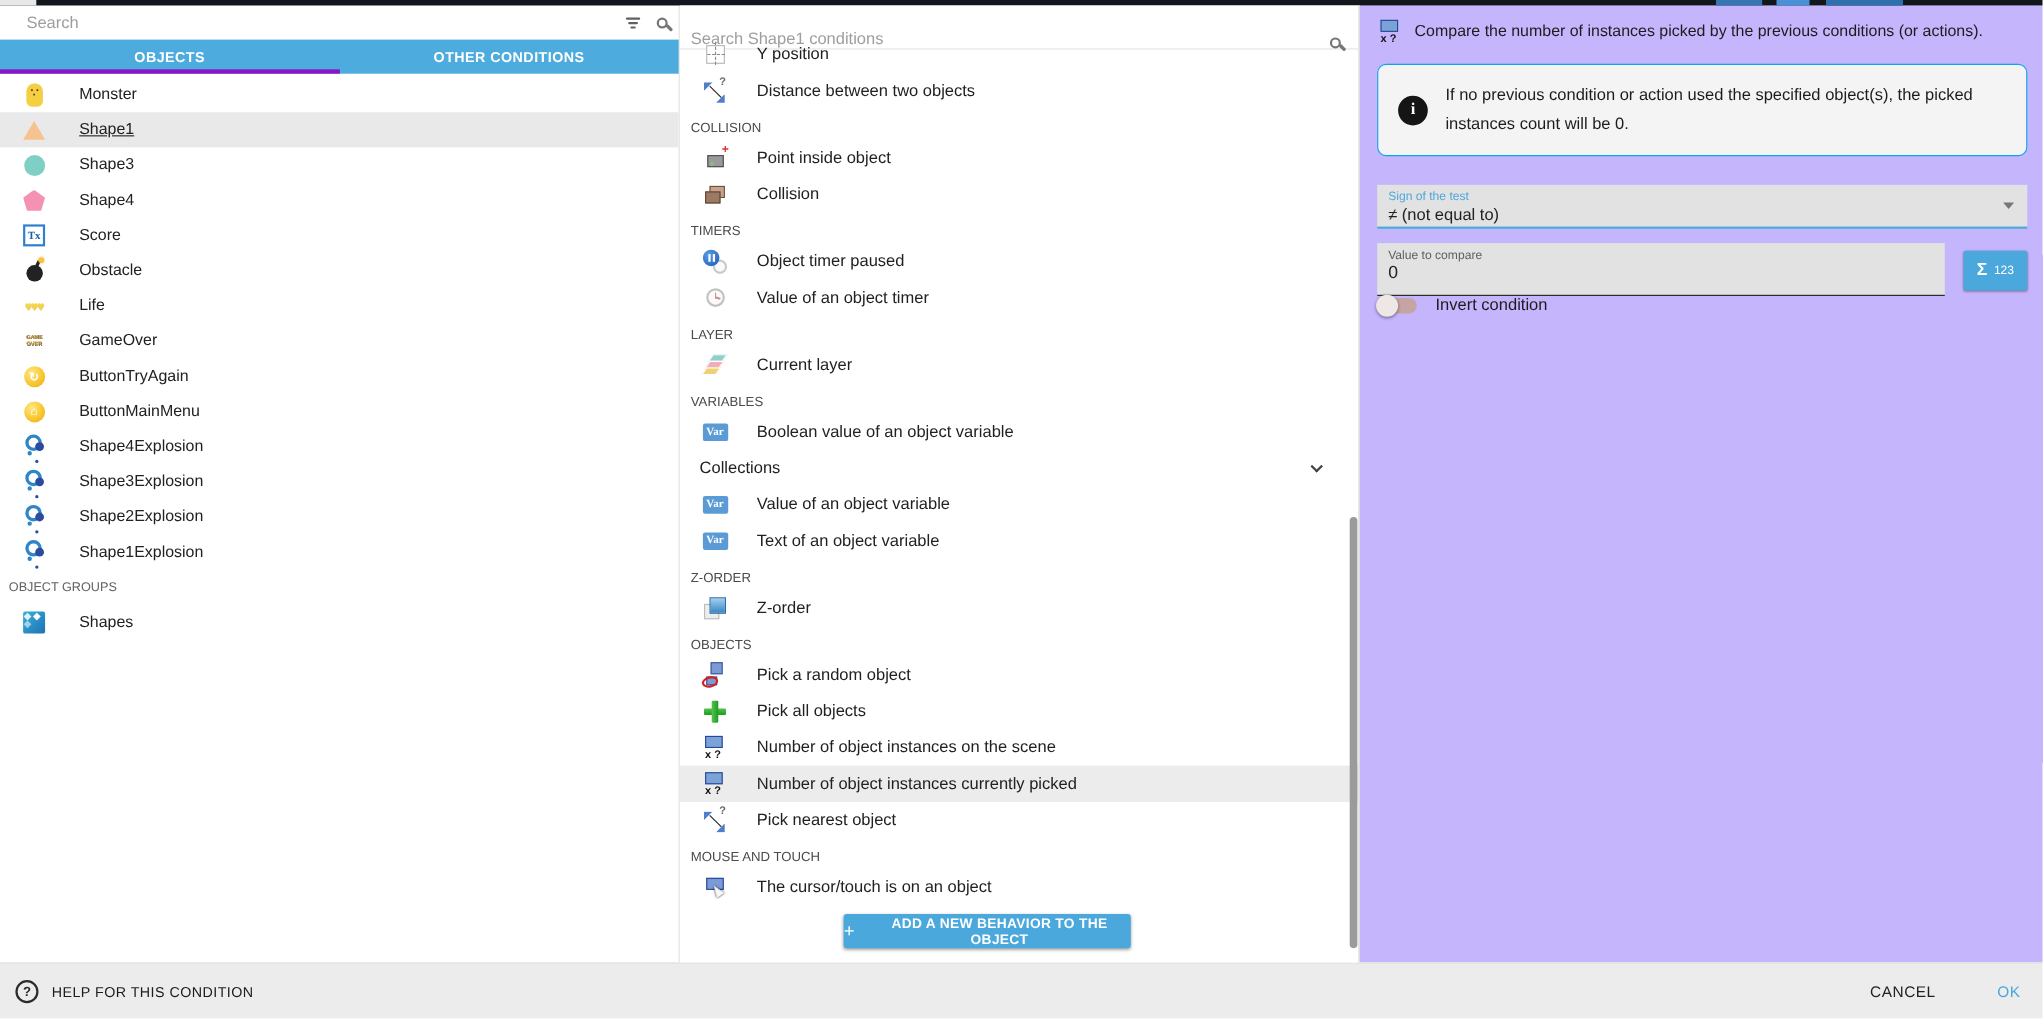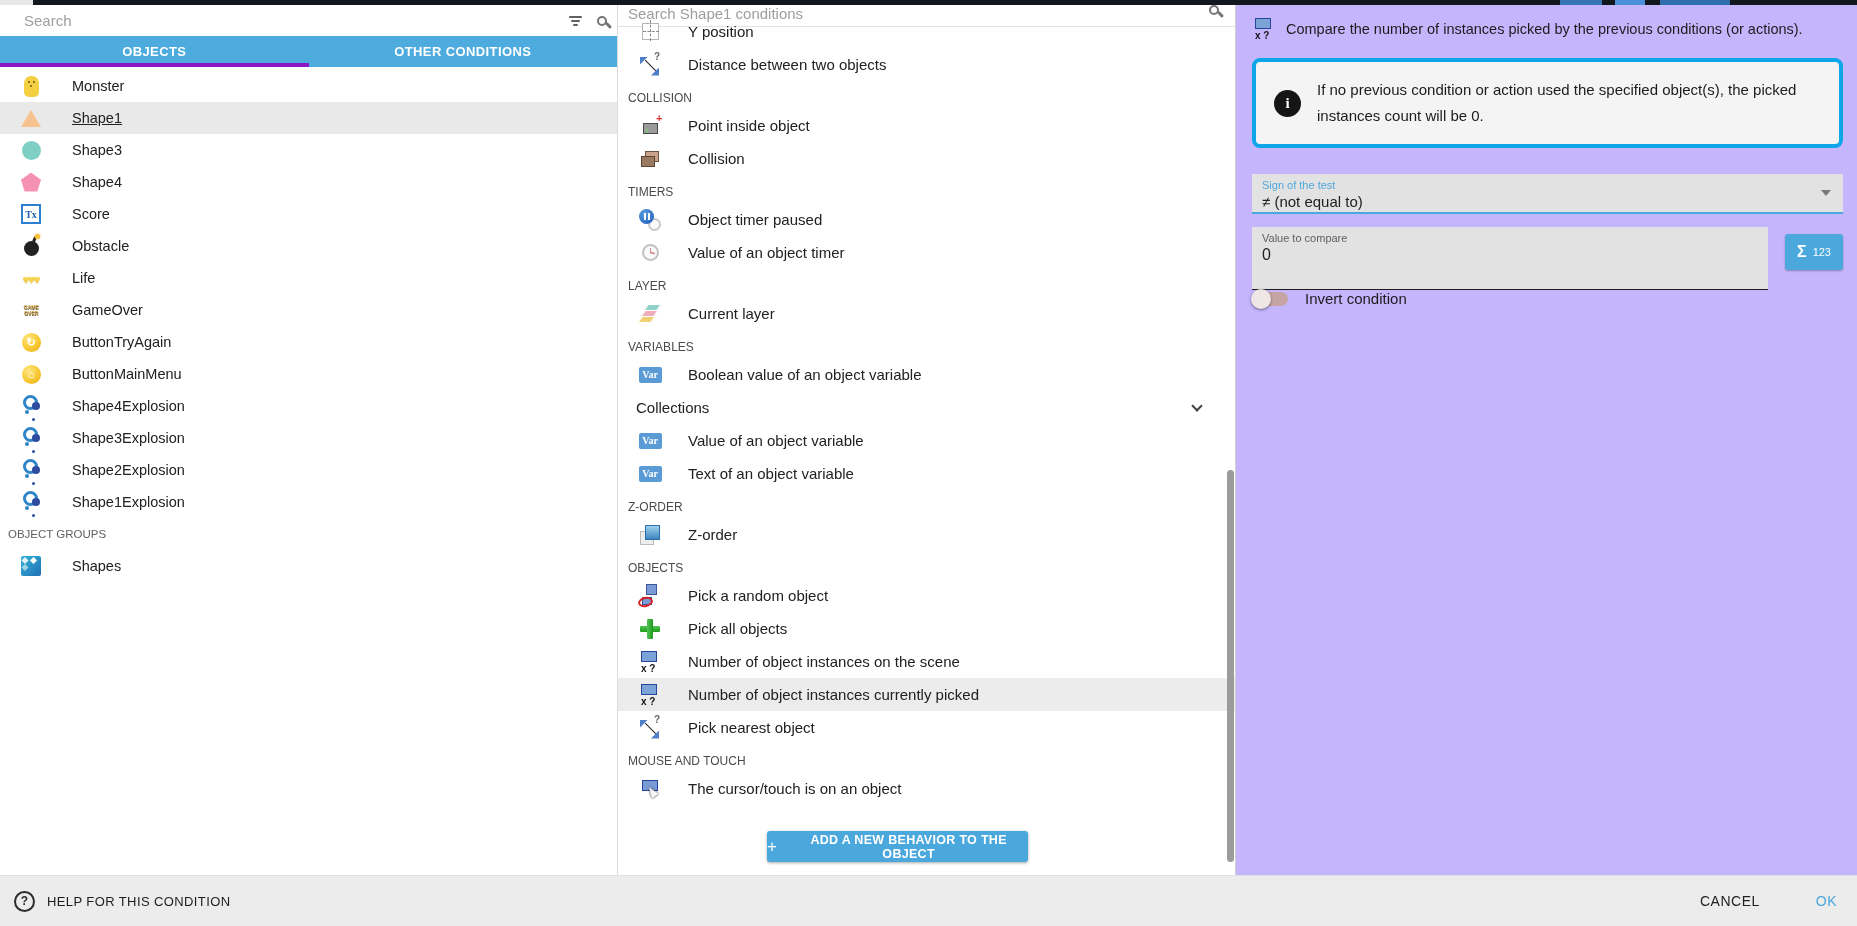--- a/index.html
+++ b/index.html
@@ -58,21 +58,21 @@
   .ic-exp { width:22px; height:24px; position:relative; }
   .ic-exp::before { content:""; position:absolute; top:1px; left:3px; width:9px; height:9px; border:3px solid #2e86c9; border-radius:50%; }
   .ic-exp::after { content:""; position:absolute; right:2px; top:8px; width:8px; height:8px; background:#2b4ba0; border-radius:50%; }
   .ic-exp .d { position:absolute; left:5px; bottom:4px; width:3px; height:3px; border:2px solid #2e86c9; border-radius:50%; }
   .ic-exp .d::after { content:""; position:absolute; left:5px; top:6px; width:3px; height:3px; background:#2b4ba0; border-radius:50%; }
   .ic-grp { width:20px; height:20px; border-radius:2px; background:linear-gradient(135deg, #36b3d6, #1f6fb5); position:relative; overflow:hidden; }
   .ic-grp::before { content:""; position:absolute; left:10px; top:2px; width:5px; height:5px; background:#fff; transform:rotate(45deg); box-shadow:-6px 6px 0 rgba(255,255,255,.85), -1px 11px 0 rgba(255,255,255,.55); }
 
   
   .mid-panel { width:618px; background:#fff; display:flex; flex-direction:column; border-right:1px solid #d0d0d0; position:relative; }
-  .mid-search { height:22px; display:flex; align-items:flex-start; padding:0 16px 0 10px; border-bottom:1px solid #e3e3e3; flex:none; }
+  .mid-search { height:40px; display:flex; align-items:flex-end; padding:0 16px 0 10px; border-bottom:1px solid #e3e3e3; flex:none; }
   .mid-search input { flex:1; border:0; outline:0; font-size:15px; background:transparent; }
   .cond-list { flex:1; overflow:hidden; margin-top:-12px; }
   .crow { height:33px; display:flex; align-items:center; cursor:pointer; }
   .crow.selected { background:#ececec; }
   .crow .cbox { width:24px; height:24px; margin-left:20px; display:flex; align-items:center; justify-content:center; flex:none; }
   .crow .clabel { margin-left:26px; font-size:15px; color:#212121; }
   .cheader { height:28px; display:flex; align-items:flex-end; padding:0 0 4px 10px; font-size:12px; color:#4a4a4a; }
   .crow.groupline .clabel { margin-left:0; padding-left:18px; }
   .crow .chev { width:8px; height:8px; border-right:2px solid #444; border-bottom:2px solid #444; transform:rotate(45deg); margin-left:auto; margin-right:34px; margin-top:-4px; }
 
@@ -124,32 +124,32 @@
 
   .add-behavior { position:absolute; left:149px; bottom:13px; width:261px; height:31px; border:0; border-radius:3px; background:#4aa8dd; color:#fff; font-family:"Liberation Sans", sans-serif; font-size:12.5px; font-weight:bold; letter-spacing:.3px; display:flex; align-items:center; justify-content:center; gap:12px; cursor:pointer; box-shadow:0 1px 3px rgba(0,0,0,.35); }
   .add-behavior .plus { font-size:17px; font-weight:normal; line-height:1; }
   .scroll-thumb { position:absolute; right:1px; top:465px; width:7px; height:392px; background:#9b9b9b; border-radius:4px; }
 
   
   .right-panel { flex:1; background:#c4b5fd; padding:14px 14px 0 16px; overflow:hidden; }
   .desc-row { display:flex; align-items:flex-start; gap:10px; }
   .desc-row .ic-inst { flex:none; margin-top:-2px; }
   .desc-text { font-size:14.5px; color:#1c1c1c; padding-top:2px; white-space:nowrap; }
-  .info-box { margin-top:18px; border:4px solid #0ea5e9; border-radius:8px; background:#f4f4f4; padding:15px 18px; display:flex; align-items:center; gap:16px; }
+  .info-box { margin-top:18px; border:1px solid #0ea5e9; border-radius:8px; background:#f4f4f4; padding:15px 18px; display:flex; align-items:center; gap:16px; }
   .info-i { width:27px; height:27px; border-radius:50%; background:#151515; flex:none; display:flex; align-items:center; justify-content:center; }
   .info-i::before { content:"i"; color:#fff; font:bold 15px "Liberation Serif", serif; }
   .info-text { font-size:15px; line-height:26px; color:#1c1c1c; max-width:530px; }
 
   .dropdown { margin-top:26px; height:40px; background:#e2e2e2; border-bottom:2px solid #4aa8dd; position:relative; padding:5px 10px 0 10px; cursor:pointer; }
   .dd-label { font-size:11px; color:#4fa8dc; }
   .dd-value { font-size:15px; color:#212121; margin-top:2px; }
   .darr { position:absolute; right:12px; top:16px; width:0; height:0; border-left:5px solid transparent; border-right:5px solid transparent; border-top:6px solid #777; }
 
   .value-row { margin-top:13px; display:flex; align-items:flex-start; }
-  .value-field { flex:1; max-width:518px; height:63px; background:#e2e2e2; border-bottom:1px solid #1a1a1a; padding:5px 10px 0 10px; }
+  .value-field { flex:1; max-width:518px; height:48px; background:#e2e2e2; border-bottom:1px solid #1a1a1a; padding:5px 10px 0 10px; }
   .vf-label { font-size:11px; color:#5f5f5f; }
   .value-field input { border:0; outline:0; background:transparent; font-size:16px; color:#212121; width:100%; margin-top:2px; font-family:"Liberation Sans", sans-serif; }
   .expr-btn { width:58px; height:36px; margin-left:17px; margin-top:7px; border:0; border-radius:3px; background:#4aa8dd; color:#fff; display:flex; align-items:center; justify-content:center; gap:6px; cursor:pointer; box-shadow:0 1px 2px rgba(0,0,0,.3); font-family:"Liberation Sans", sans-serif; }
   .expr-btn .sigma { font-size:16px; font-weight:bold; }
   .expr-btn .digits { font-size:11px; }
 
   .toggle-row { display:flex; align-items:center; }
   .tgl { width:34px; height:14px; border-radius:7px; background:#c7a4a4; position:relative; margin-left:2px; cursor:pointer; flex:none; }
   .tgl::before { content:""; position:absolute; left:-3px; top:-3px; width:20px; height:20px; border-radius:50%; background:#efe6e6; box-shadow:0 1px 3px rgba(0,0,0,.45); }
   .toggle-label { margin-left:17px; font-size:15px; color:#1c1c1c; }

